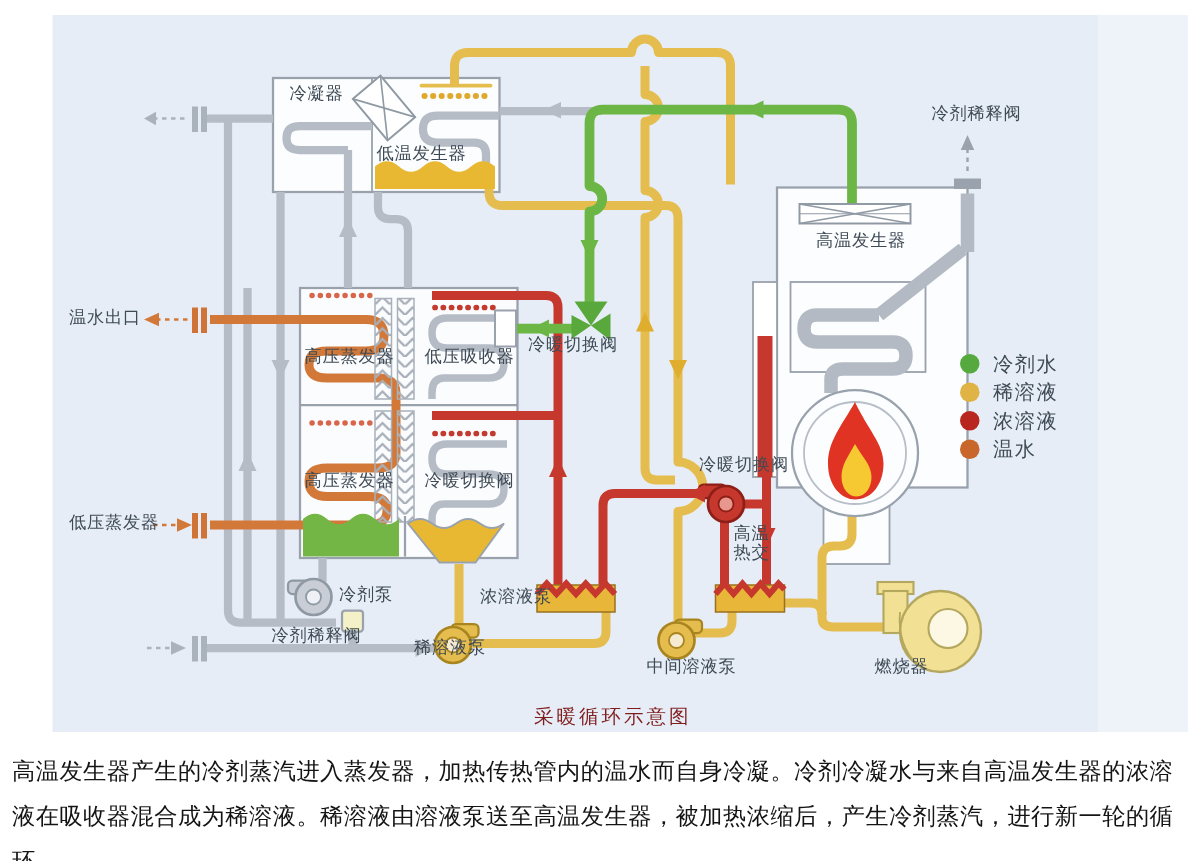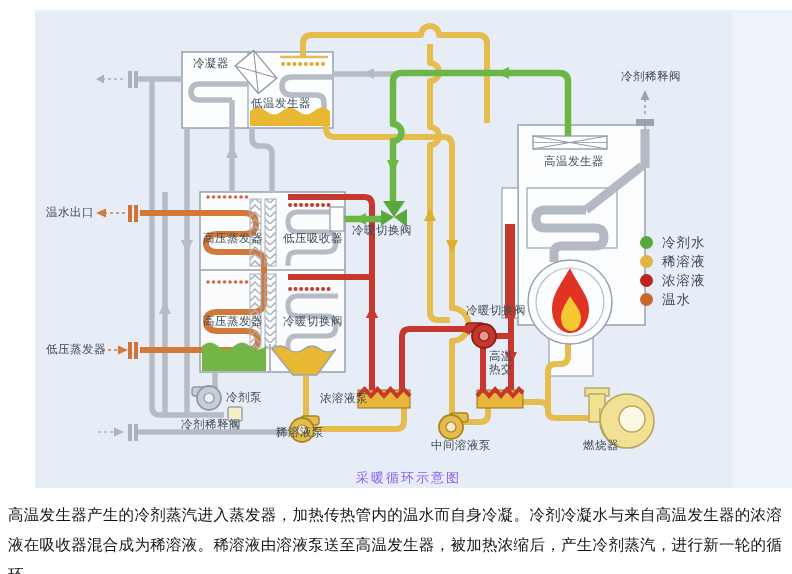--- a/index.html
+++ b/index.html
@@ -2,21 +2,21 @@
 <html><head>
 <meta charset="utf-8">
 <style>
   html,body{margin:0;padding:0;background:#ffffff;}
   #stage{position:relative;width:792px;height:574px;background:#fff;overflow:hidden;
          font-family:Liberation Sans, sans-serif;}
   svg{position:absolute;left:0;top:0;}
   .lbl{position:absolute;font-size:11.5px;line-height:1.15;color:#3e4a55;
        letter-spacing:.5px;white-space:nowrap;}
   .lbl2{white-space:normal;width:27px;}
-  .caption{position:absolute;font-size:13px;color:#8b5cf6;letter-spacing:2px;}
+  .caption{position:absolute;font-size:13px;color:#7f1d1d;letter-spacing:2px;}
   .legend{position:absolute;left:640px;top:233px;}
   .legend-row{display:flex;align-items:center;height:19px;margin-bottom:0px;}
   .legend-dot{width:13px;height:13px;border-radius:50%;margin-right:9px;flex:0 0 auto;}
   .legend-label{font-size:13.5px;color:#3e4a55;letter-spacing:1px;}
   .desc{position:absolute;left:8px;top:500px;width:780px;font-size:15.5px;
         line-height:1.93;color:#141414;letter-spacing:.3px;}
 </style>
 </head>
 <body>
 

